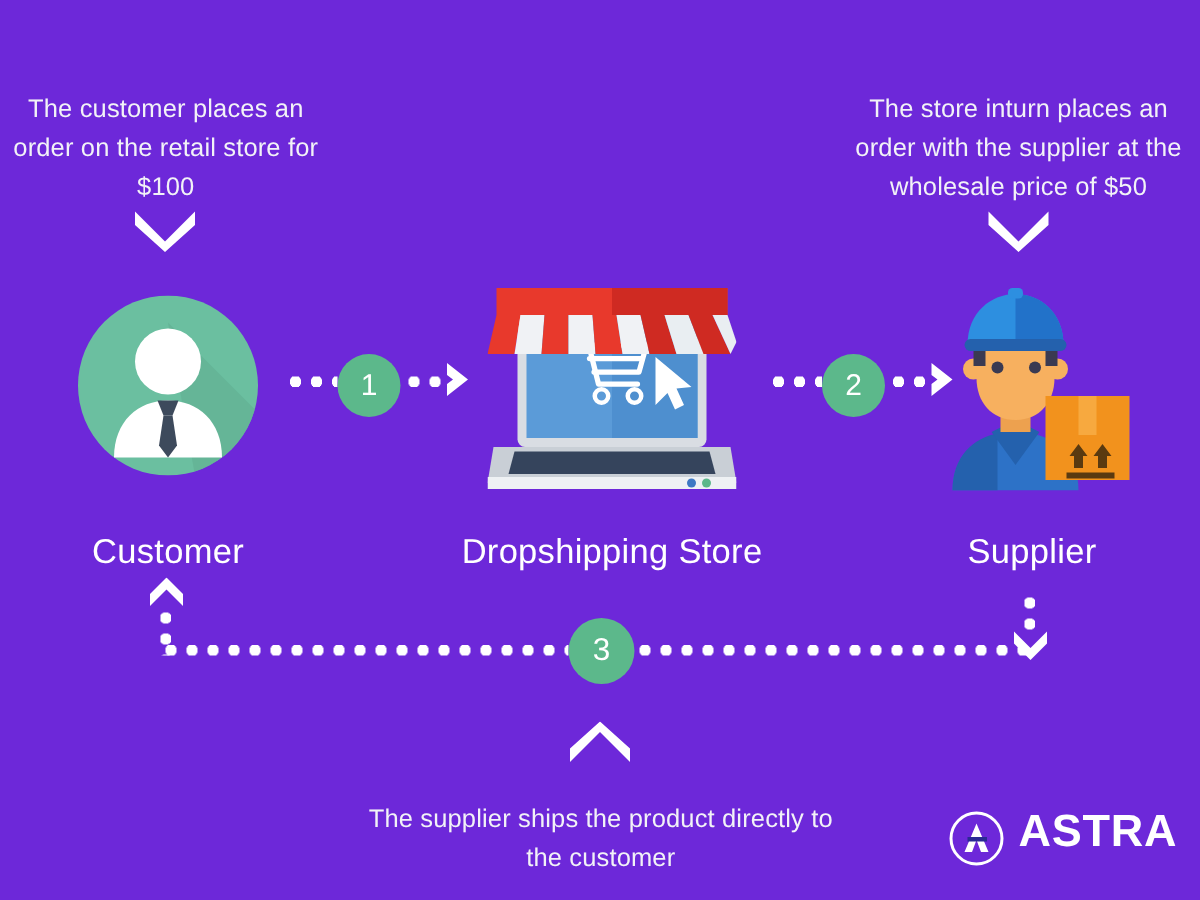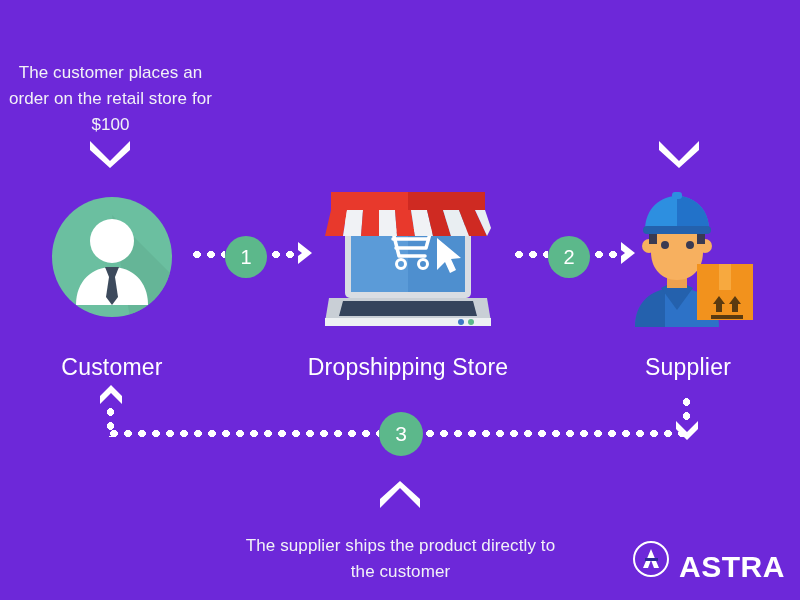--- a/index.html
+++ b/index.html
@@ -101,21 +101,21 @@
     position: absolute;
     left: 625px; top: 192px;
     width: 130px; height: 135px;
   }
 
   
   #logo {
     position: absolute;
     left: 632px; top: 540px;
     display: flex;
-    align-items: flex-end;
+    align-items: flex-start;
     gap: 9px;
   }
   #logo-word {
     font-size: 30px;
     font-weight: bold;
     letter-spacing: .5px;
     color: #ffffff;
     line-height: 1;
   }
 </style>
@@ -125,20 +125,21 @@
 <div id="canvas">
 
   <div class="caption" id="caption-left">The customer places an order on the retail store for $100</div>
 
   <div class="chev" style="left:110px; top:138px;">
     <svg width="44" height="30" viewBox="0 0 44 30" style="margin-left:-22px;">
       <path d="M2 3 L22 23 L42 3 L42 12 L22 30 L2 12 Z" fill="#ffffff"></path>
     </svg>
   </div>
 
+  <div class="caption" id="caption-right">The store inturn places an order with the supplier at the wholesale price of $50</div>
 
   <div class="chev" style="left:679px; top:138px;">
     <svg width="44" height="30" viewBox="0 0 44 30" style="margin-left:-22px;">
       <path d="M2 3 L22 23 L42 3 L42 12 L22 30 L2 12 Z" fill="#ffffff"></path>
     </svg>
   </div>
 
   <div id="icon-customer">
     <svg width="120" height="120" viewBox="0 0 120 120">
       <defs>

